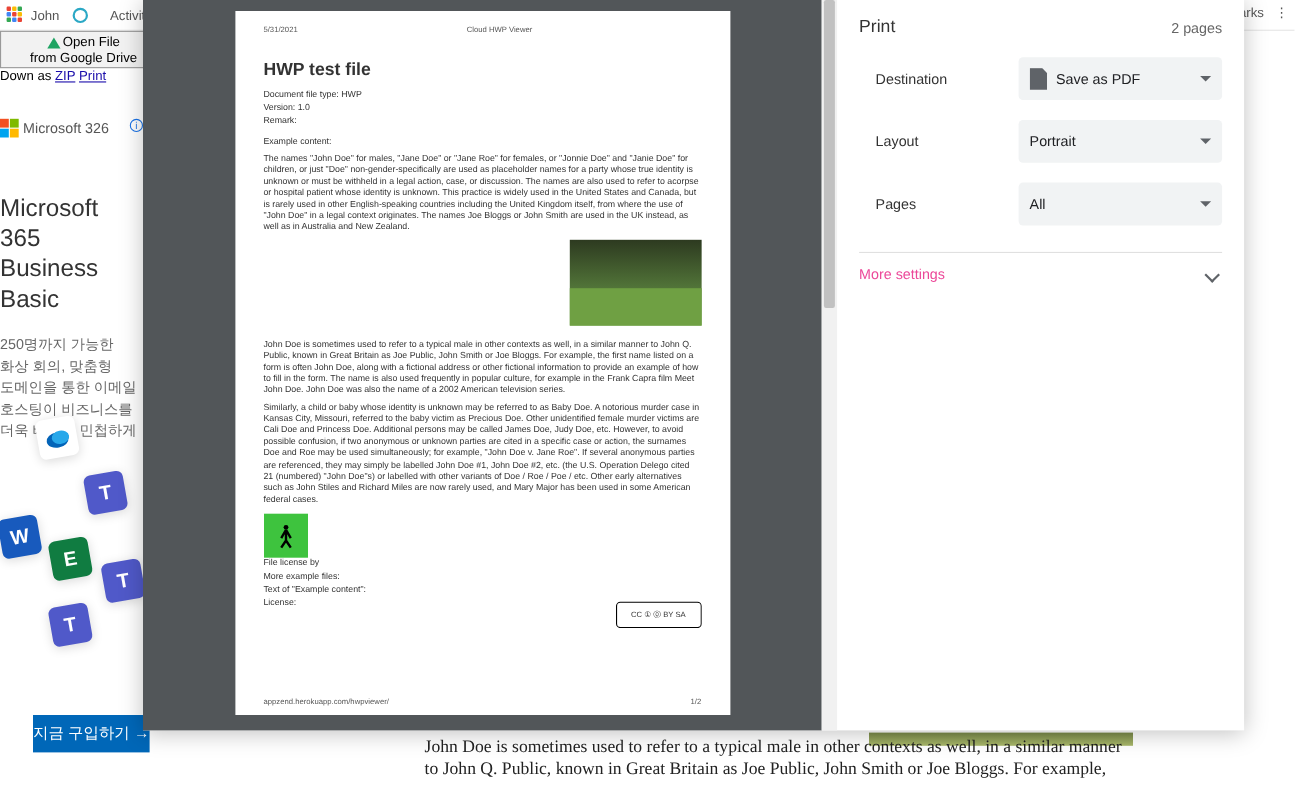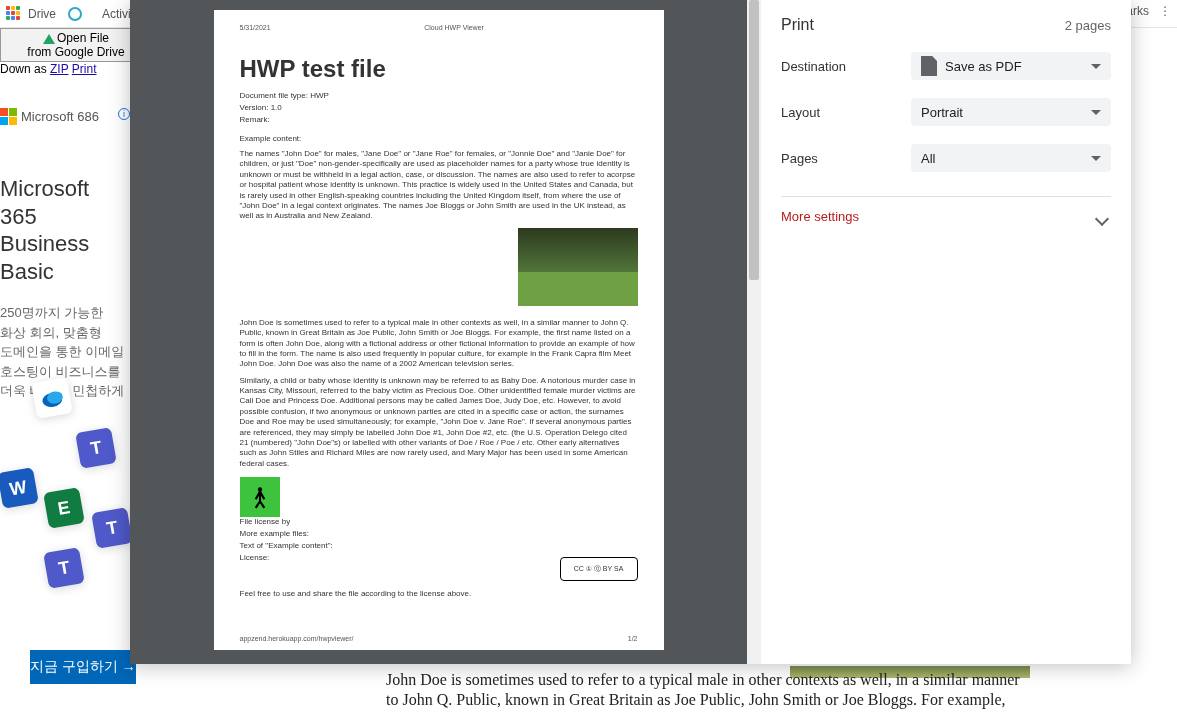--- a/index.html
+++ b/index.html
@@ -28,44 +28,44 @@
 .ad-cta { position: absolute; left: 30px; top: 650px; background: #0067b8; color: #fff; padding: 8px 0; font-size: 14px; }
 .ad-info { position: absolute; top: 108px; left: 118px; width: 12px; height: 12px; border-radius: 50%; border: 1px solid #1a73e8; color: #1a73e8; font-size: 9px; text-align: center; line-height: 10px; }
 
 .icon-cluster { position: absolute; top: 370px; left: 0; width: 130px; height: 230px; }
 .soft-icon { position: absolute; width: 36px; height: 36px; border-radius: 6px; background: #fff; box-shadow: 0 2px 10px rgba(0,0,0,.15); transform: rotate(-10deg); display: flex; align-items: center; justify-content: center; font-weight: bold; color: #fff; font-size: 18px; }
 .print-dialog { position: absolute; top: 0; left: 130px; right: 46px; bottom: 53px; display: flex; box-shadow: 0 2px 20px rgba(0,0,0,.25); background: #fff; }
 
 .preview-pane { flex: 1; background: #525659; display: flex; justify-content: center; padding: 10px; overflow: hidden; }
 .preview-pane .sheet { background: #fff; width: 450px; height: 640px; padding: 14px 26px; font-size: 8px; color: #333; position: relative; }
 .sheet .hdr { display: flex; justify-content: space-between; font-size: 7px; color: #555; }
-.sheet h1 { font-size: 24px; font-weight: bold; margin: 24px 0 8px; }
+.sheet h1 { font-size: 16px; font-weight: bold; margin: 24px 0 8px; }
 .sheet .line { margin-bottom: 3px; }
 .sheet .para { font-size: 8px; line-height: 1.3; margin-top: 6px; }
 .sheet .photo { width: 120px; height: 78px; background: linear-gradient(#2d3a20, #6ea24c); margin: 6px 0; float: right; position: relative; }
 .sheet .photo::after { content:""; position:absolute; bottom:0; left:0; right:0; height:34px; background:#6fa043; }
 .sheet .smallimg { width: 40px; height: 40px; background: #3ec33e; display:flex; align-items:center; justify-content:center; margin-top: 8px; }
 .sheet .smallimg svg { width: 26px; height: 26px; }
 .sheet .cc { width: 78px; height: 24px; border: 1px solid #000; border-radius: 4px; font-size: 7px; display:flex; align-items:center; justify-content:center; float:right; margin-top:4px; }
 .sheet .ftr { position:absolute; bottom:8px; left:26px; right:26px; display:flex; justify-content:space-between; font-size:7px; color:#555; }
 
 .scrollbar { width: 14px; background: #f1f1f1; position: relative; }
 .scrollbar .thumb { position: absolute; top: 0; left: 2px; right: 2px; height: 280px; background: #c1c1c1; border-radius: 2px; }
 
 .settings-pane { width: 370px; padding: 16px 20px; display: flex; flex-direction: column; font-size: 13px; color: #333; }
 .settings-header { display:flex; justify-content:space-between; align-items:center; margin-bottom: 18px; }
 .settings-header h2 { font-size: 16px; font-weight: 400; }
 .settings-header .pg { color: #666; font-size: 13px; }
-.setting-row { display: flex; align-items: center; margin-bottom: 18px; }
+.setting-row { display: flex; align-items: center; margin-bottom: 18px; margin-left: 15px; }
 .setting-row .label { width: 130px; color: #333; font-size: 13px; }
-.select-box { flex: 1; height: 28px; background: #f1f3f4; border: none; border-radius: 4px; display: flex; align-items: center; padding: 0 10px; justify-content: space-between; color: #202124; font-size: 13px; }
+.select-box { flex: 1; height: 39px; background: #f1f3f4; border: none; border-radius: 4px; display: flex; align-items: center; padding: 0 10px; justify-content: space-between; color: #202124; font-size: 13px; }
 .select-box .arrow { width: 0; height: 0; border-left: 5px solid transparent; border-right: 5px solid transparent; border-top: 5px solid #5f6368; }
 .dest-icon { width: 16px; height: 20px; background: #5f6368; clip-path: polygon(0 0, 70% 0, 100% 25%, 100% 100%, 0 100%); margin-right: 8px; }
 
-.more-row { display:flex; justify-content:space-between; align-items:flex-end; padding: 12px 0; cursor:pointer; color:#b91c1c; font-size:13px; }
+.more-row { display:flex; justify-content:space-between; align-items:center; padding: 12px 0; cursor:pointer; color:#ec4899; font-size:13px; }
 .more-row .chev { width: 10px; height: 10px; border-right: 2px solid #5f6368; border-bottom: 2px solid #5f6368; transform: rotate(45deg); margin-right: 4px; }
 
 .button-row { margin-top: auto; display:flex; justify-content:flex-end; gap: 10px; padding-top: 12px; }
 .btn { height: 34px; padding: 0 20px; border-radius: 4px; font-size: 14px; cursor: pointer; border: none; }
 .btn.primary { background: #1a73e8; color: #fff; }
 .btn.secondary { background: #fff; color: #1a73e8; border: 1px solid #dadce0; }
 
 
 .underpage { position: absolute; top: 670px; left: 386px; right: 150px; font-size: 16px; font-family: "Times New Roman", serif; color: #222; line-height: 1.25; }
 .underimg { position: absolute; top: 666px; left: 790px; width: 240px; height: 12px; background: linear-gradient(#7a8a4a, #a9b86b); }
@@ -81,21 +81,21 @@
       <span style="background:#ea4335"></span>
         <span style="background:#fbbc05"></span>
         <span style="background:#34a853"></span>
       <span style="background:#4285f4"></span>
         <span style="background:#ea4335"></span>
         <span style="background:#fbbc05"></span>
       <span style="background:#34a853"></span>
         <span style="background:#4285f4"></span>
         <span style="background:#ea4335"></span>
     </span>
-    <span>Drive</span>
+    <span>John</span>
   </div>
   <div style="display:flex;align-items:center;gap:20px">
     <span class="activity-icon"></span>
     <span>Activity</span>
   </div>
 </div>
 <div class="right-bookmarks"><span>arks</span> &nbsp; ⋮</div>
 
 <div class="left-col">
   <div class="open-drive">
@@ -110,21 +110,21 @@
 
 <div class="ad-info">i</div>
 <div class="ad">
   <div class="ms-logo">
     <div class="ms-squares">
         <span class="sq-r"></span>
         <span class="sq-g"></span>
         <span class="sq-b"></span>
         <span class="sq-y"></span>
       </div>
-    <span>Microsoft 686</span>
+    <span>Microsoft 326</span>
   </div>
   <h3>Microsoft 365 Business Basic</h3>
   <div class="desc">250명까지 가능한
 화상 회의, 맞춤형
 도메인을 통한 이메일
 호스팅이 비즈니스를
 더욱 빠르고 민첩하게</div>
 </div>
 
 <div class="icon-cluster">
@@ -172,21 +172,20 @@
           </svg>
         </div>
       <div class="line">File license by</div>
       <div class="line">More example files:</div>
       <div class="line">Text of "Example content":</div>
       <div style="overflow:hidden">
           <span class="line" style="float:left">License:</span>
           <span class="cc">CC  ①  ⓪
       BY   SA</span>
         </div>
-      <div class="line" style="clear:both;margin-top:8px">Feel free to use and share the file according to the license above.</div>
       <div class="ftr">
           <span>appzend.herokuapp.com/hwpviewer/</span>
           <span>1/2</span>
         </div>
     </div>
   </div>
   <div class="scrollbar">
       <div class="thumb"></div>
     </div>
 

